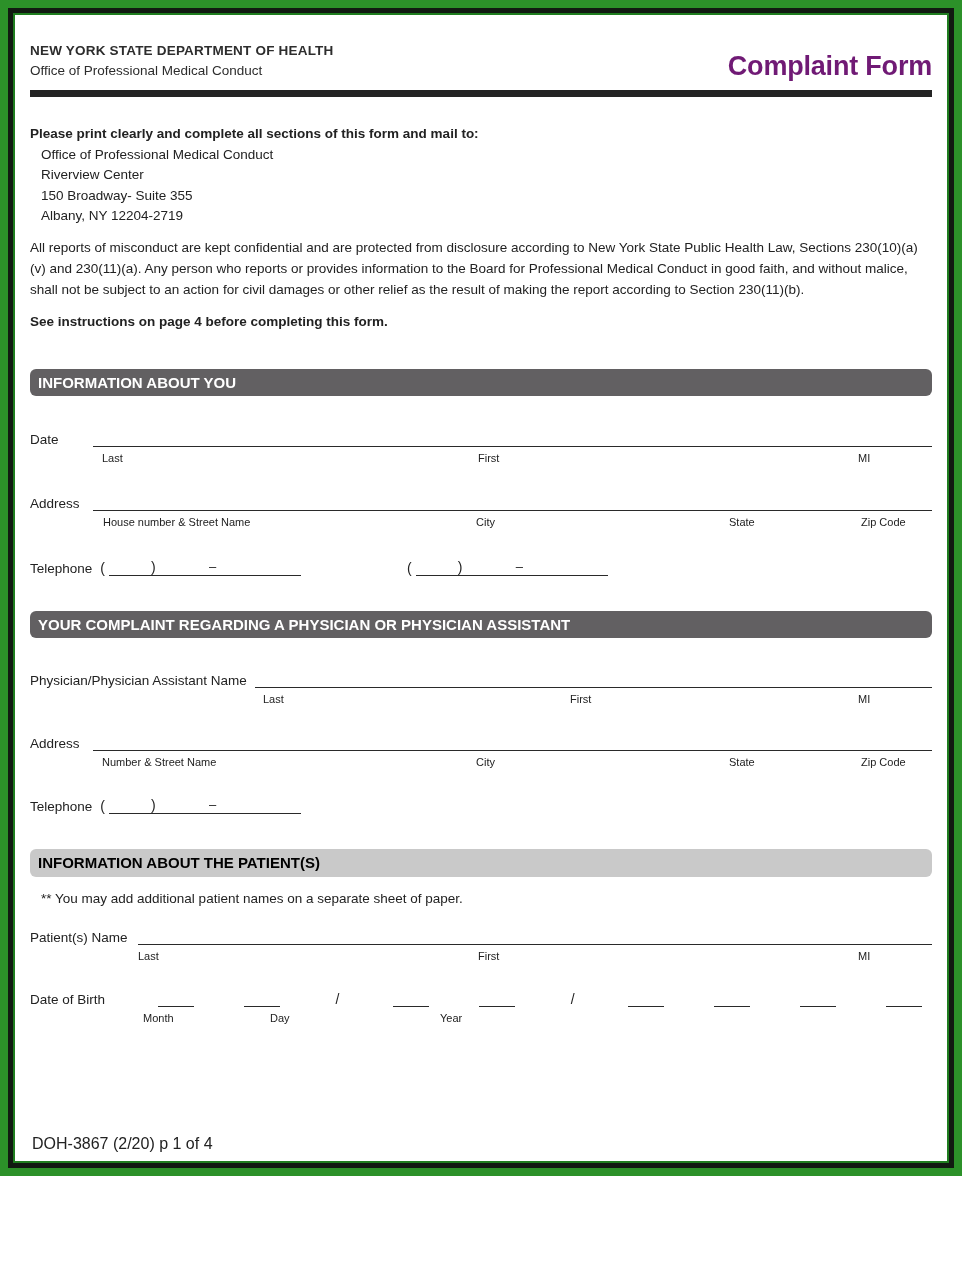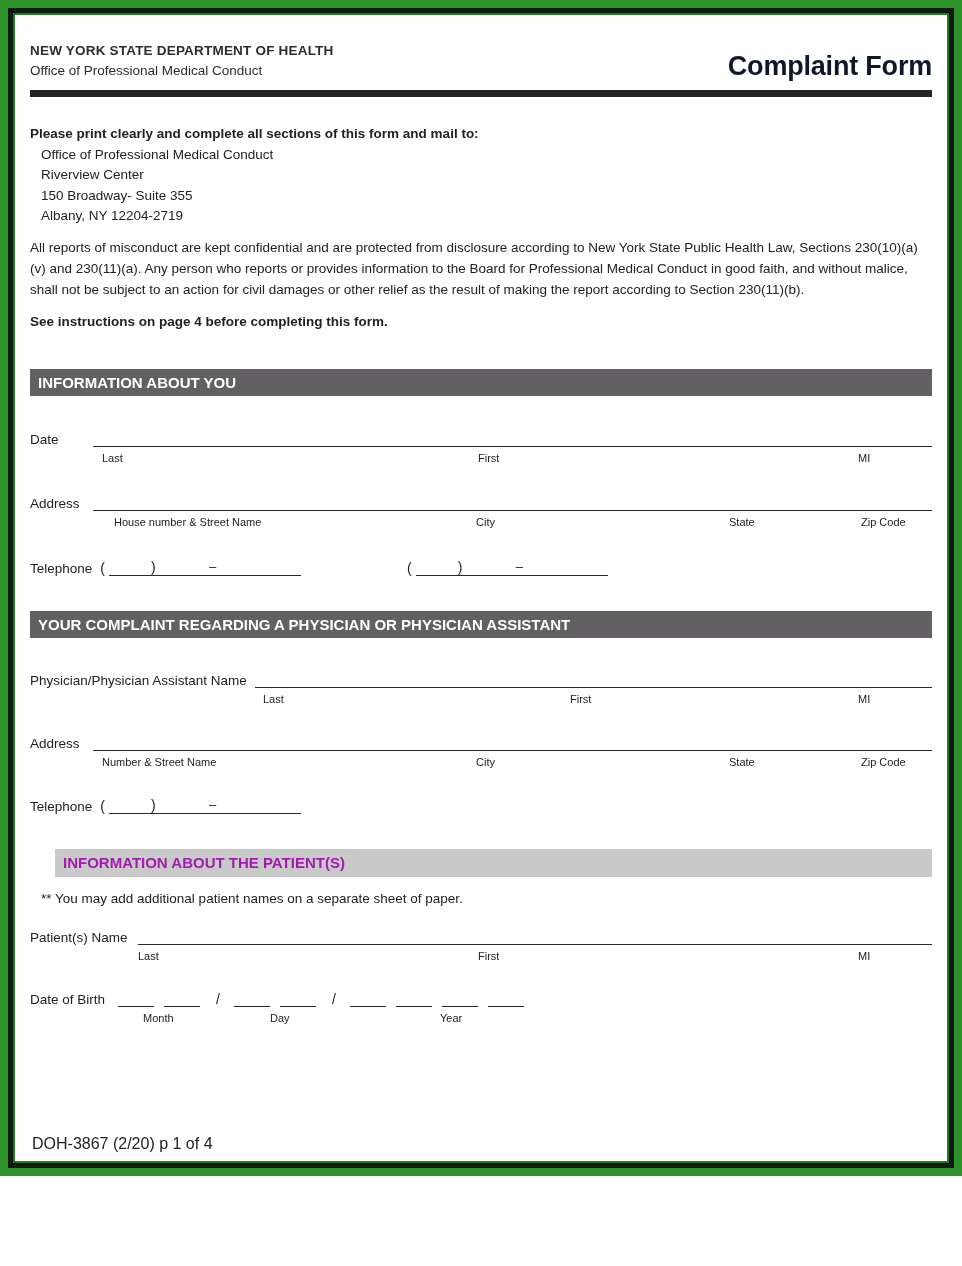--- a/index.html
+++ b/index.html
@@ -33,42 +33,43 @@
 
   
   .header-row {
     display: flex;
     justify-content: space-between;
     align-items: flex-end;
     margin-top: 6px;
   }
   .agency-line  { font-size: 13.5px; font-weight: bold; letter-spacing: .2px; color: #2d2d2d; line-height: 20px; }
   .office-line  { font-size: 13.5px; color: #2d2d2d; line-height: 20px; }
-  .form-title   { font-size: 27px; font-weight: bold; color: #0f172a; line-height: 30px; letter-spacing: -.2px; }
+  .form-title   { font-size: 27px; font-weight: bold; color: #701a75; line-height: 30px; letter-spacing: -.2px; }
   .header-rule  { height: 7px; background: #242424; margin-top: 9px; }
 
   
   .p { font-size: 13.5px; line-height: 20.5px; color: #222; }
   .b { font-weight: bold; }
   .mail-instruction { margin-top: 27px; }
   .mail-address { margin-top: 0; padding-left: 11px; }
   .signature-note { margin-top: 22px; }
   .confidentiality { margin-top: 10px; line-height: 21px; }
   .see-instructions { margin-top: 12px; }
 
   
   .section-bar {
     height: 27px;
     line-height: 27px;
     padding-left: 8px;
     font-size: 15px;
     font-weight: bold;
+    border-radius: 6px;
   }
   .bar-dark  { background: #626062; color: #ffffff; }
-  .bar-light { background: #c9c9c9; color: #a21caf; margin-left: 25px; }
+  .bar-light { background: #c9c9c9; color: #000000; }
   .bar-1 { margin-top: 37px; }
   .bar-2 { margin-top: 35px; }
   .bar-3 { margin-top: 35px; height: 28px; line-height: 28px; }
 
   
   .field { position: relative; }
   .line-row { display: flex; align-items: flex-end; }
   .f-label { font-size: 13.5px; color: #222; white-space: nowrap; flex: 0 0 auto; }
   .fill-line { flex: 1 1 auto; border-bottom: 1.5px solid #2a2a2a; height: 16px; }
   .w63  { width: 63px; }
@@ -96,21 +97,21 @@
     position: relative;
     width: 192px;
     height: 16px;
     border-bottom: 1.5px solid #2a2a2a;
   }
   .phone-line .pl-close { position: absolute; left: 42px; bottom: 0; font-size: 14px; }
   .phone-line .pl-dash  { position: absolute; left: 100px; bottom: 1px; font-size: 13px; }
   .phone-gap { width: 98px; }
 
   
-  .dob-row { display: flex; align-items: flex-end; }
+  .dob-row { display: flex; align-items: flex-end; justify-content: space-between; }
   .dob-blank { width: 36px; height: 15px; border-bottom: 1.5px solid #2a2a2a; margin-right: 10px; flex: 0 0 auto; }
   .dob-slash { font-size: 14px; line-height: 15px; margin: 0 14px 0 6px; }
 
   
   .footer {
     position: absolute;
     left: 17px;
     bottom: 8px;
     font-size: 16px;
     color: #222;
@@ -155,21 +156,21 @@
       <span style="left:828px">MI</span>
     </div>
   </div>
 
   <div class="field mt-addr1">
     <div class="line-row">
       <span class="f-label w63">Address</span>
       <span class="fill-line"></span>
     </div>
     <div class="sublabels">
-      <span style="left:84px">House number &amp; Street Name</span>
+      <span style="left:73px">House number &amp; Street Name</span>
       <span style="left:446px">City</span>
       <span style="left:699px">State</span>
       <span style="left:831px">Zip Code</span>
     </div>
   </div>
 
   <div class="field mt-tel1">
     <div class="phone-row">
       <span class="f-label">Telephone</span>
       <span class="paren">(</span>

